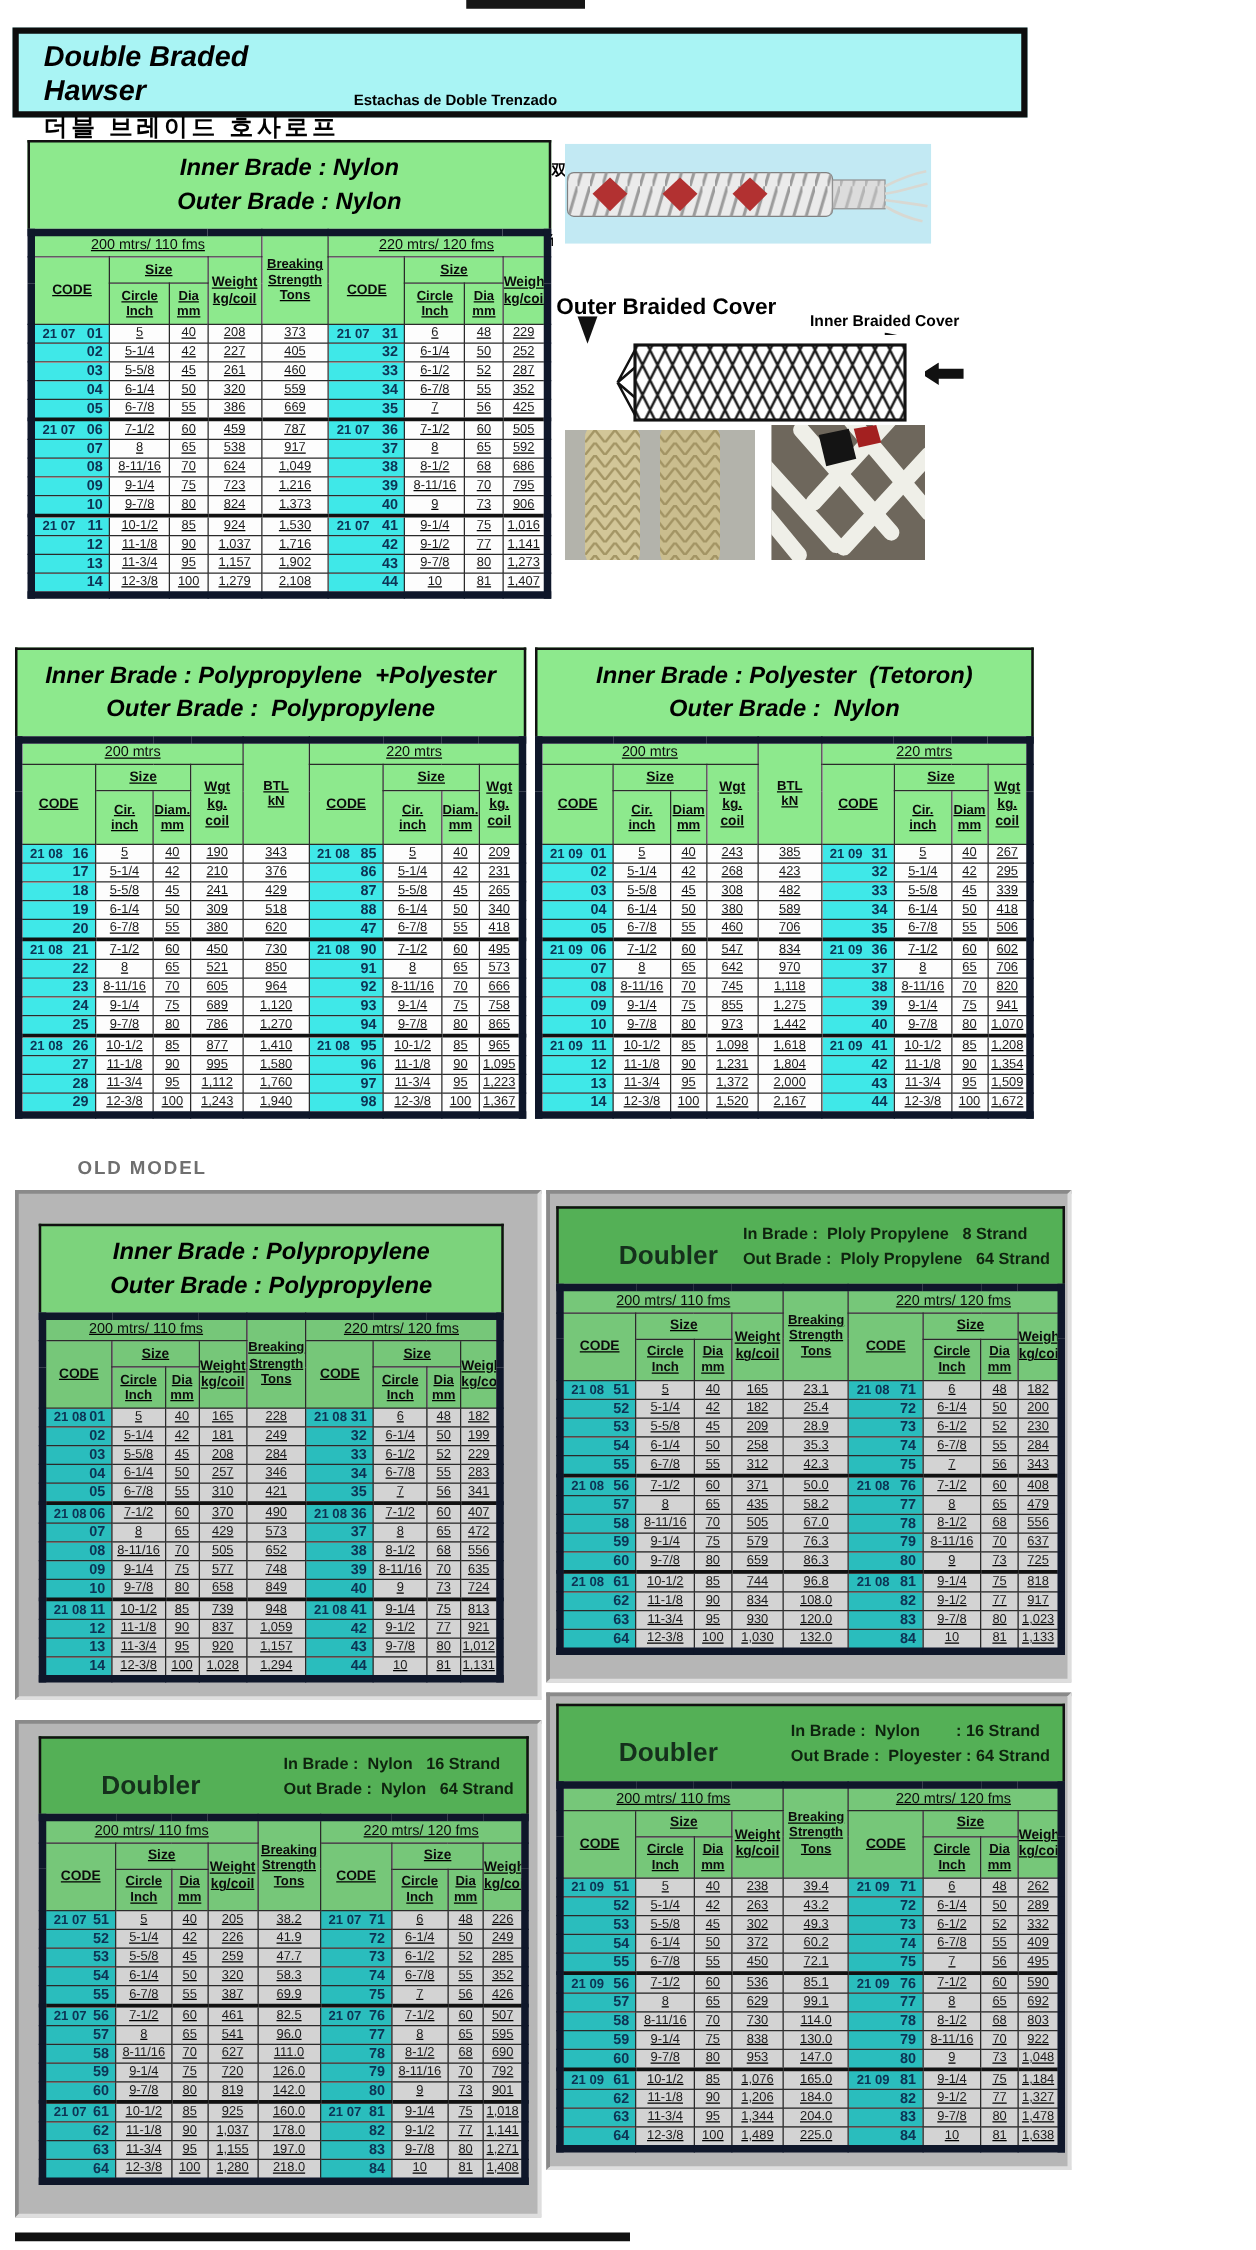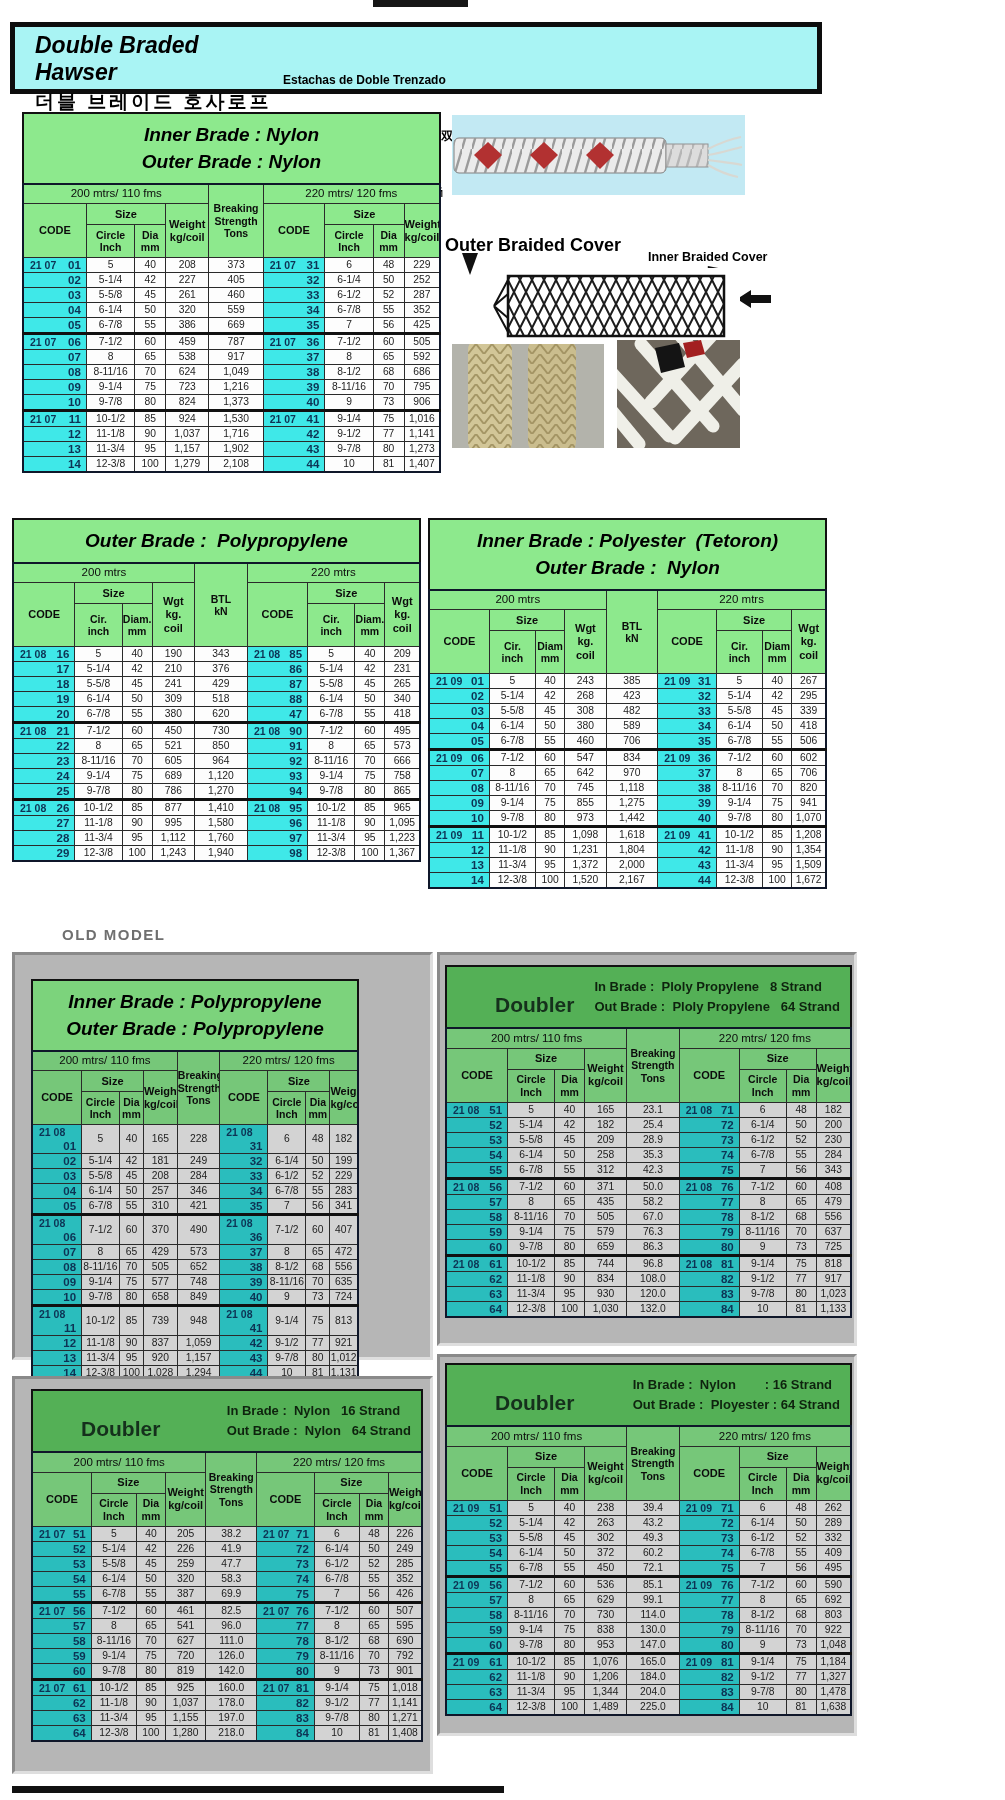--- a/index.html
+++ b/index.html
@@ -27,21 +27,21 @@
   .band { border:2px solid #111; border-bottom:0; padding:8px 4px 7px; }
   .band.v-new { background:#8de98d; }
   .band.v-old { background:#7cd37c; }
   .band.v-doubler { background:#54b056; display:flex; align-items:flex-end; padding:10px 10px 10px 0; }
   .band-line { font-style:italic; font-weight:bold; font-size:19px; text-align:center;
     line-height:1.42; white-space:pre; color:#000; }
   .doubler-title { font-weight:bold; font-size:21px; color:#15301c; padding-left:48px; }
   .doubler-lines { margin-left:auto; text-align:left; font-weight:bold; font-size:13px;
     line-height:1.55; color:#0e230e; white-space:pre; }
 
-  table.hawser { border-collapse:collapse; width:100%; table-layout:fixed; border:2px solid #0f172a; }
+  table.hawser { border-collapse:collapse; width:100%; table-layout:fixed; border:6px solid #0f172a;text-decoration:underline; }
   .hawser th, .hawser td { border:1px solid #2a2a2a; text-align:center; padding:0;
     overflow:hidden; }
   .hawser th { white-space:pre-line; font-weight:bold; font-size:10.5px; line-height:1.2; color:#0c0c0c; }
   .hawser .span-h { font-weight:normal; font-size:11.5px; height:20px; }
   .hawser .code-h, .hawser .wt-h, .hawser .size-h { font-size:11px; }
   .hawser .size-h { height:21px; }
   .u-fms .sub-h { height:33px;margin-left:32px; }
   .u-mtrs .sub-h { height:43px; }
   .hawser td { font-size:10.3px; height:15px; line-height:14px; white-space:nowrap; color:#1c1c1c; }
   tr.gs td { border-top:3px solid #111; }
@@ -445,20 +445,21 @@
       <path d="M126,24 L58,98"></path>
       <path d="M96,-6 L34,62"></path>
       <path d="M-6,70 L22,104"></path>
     </g>
     <polygon points="38,8 62,3 68,27 44,33" fill="#141414"></polygon>
     <polygon points="66,3 84,0 88,14 70,18" fill="#a32020"></polygon>
   </svg>
 
   <div class="thost" style="left:12px; top:518px; width:409px;">
       <div class="band v-new">
+        <div class="band-line">Inner Brade : Polypropylene  +Polyester</div>
         <div class="band-line">Outer Brade :  Polypropylene</div>
       </div>
       <table class="hawser sk-new u-mtrs">
         <colgroup>
           <col style="width: 15.2%;">
           <col style="width: 11.6%;">
           <col style="width: 7.4%;">
           <col style="width: 10.4%;">
           <col style="width: 13%;">
           <col style="width: 14.8%;">
@@ -1024,21 +1025,21 @@
             <td>100</td>
             <td>1,672</td>
           </tr>
         </tbody>
       </table>
     </div>
 
   <div id="old-label" class="abs">OLD MODEL</div>
 
   <div class="panel" id="panel-tl">
-    <div class="thost" style="left:16px; top:24px; width:328px;">
+    <div class="thost" style="left:16px; top:24px; width:372px;">
         <div class="band v-old">
           <div class="band-line">Inner Brade : Polypropylene</div>
           <div class="band-line">Outer Brade : Polypropylene</div>
         </div>
         <table class="hawser sk-old u-fms">
           <colgroup>
             <col style="width: 15.2%;">
             <col style="width: 11.6%;">
             <col style="width: 7.4%;">
             <col style="width: 10.4%;">

